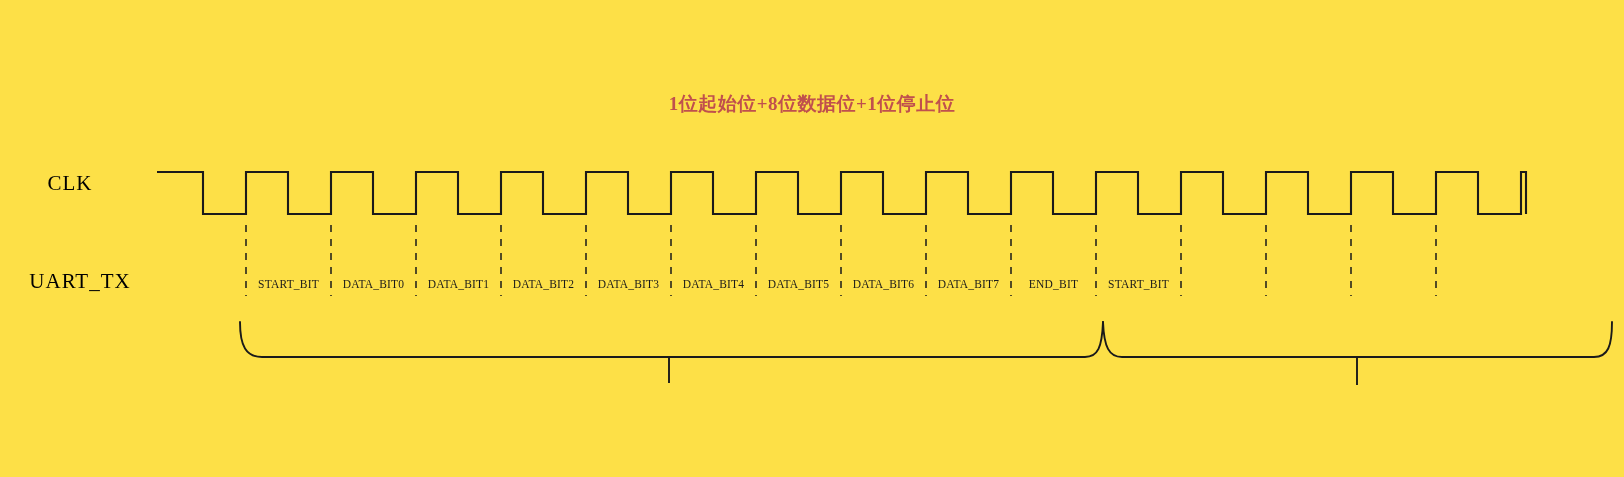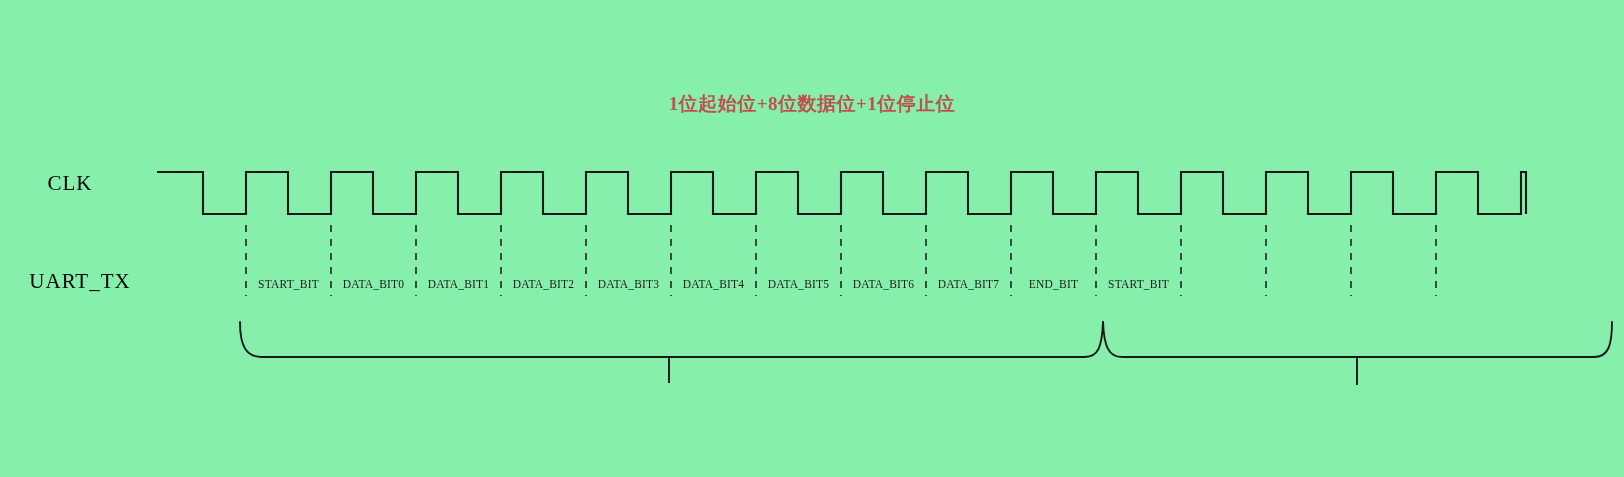--- a/index.html
+++ b/index.html
@@ -4,21 +4,21 @@
 <style>
   html, body {
     margin: 0;
     padding: 0;
     background: #ffffff;
   }
   #root {
     position: relative;
     width: 1624px;
     height: 477px;
-    background: #86efac;
+    background: #fde047;
     overflow: hidden;
     font-family: "Liberation Serif", "DejaVu Serif", serif;
     color: #000000;
   }
   #diagram-svg {
     position: absolute;
     left: 0;
     top: 0;
     width: 1624px;
     height: 477px;

